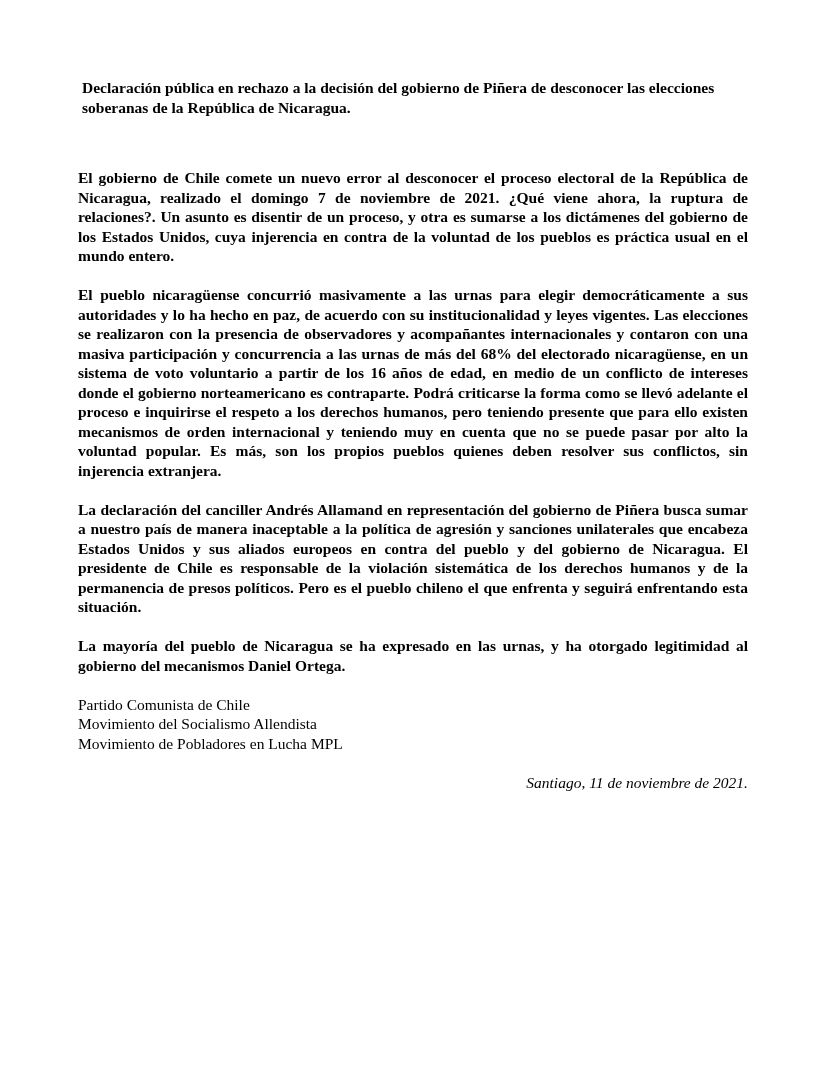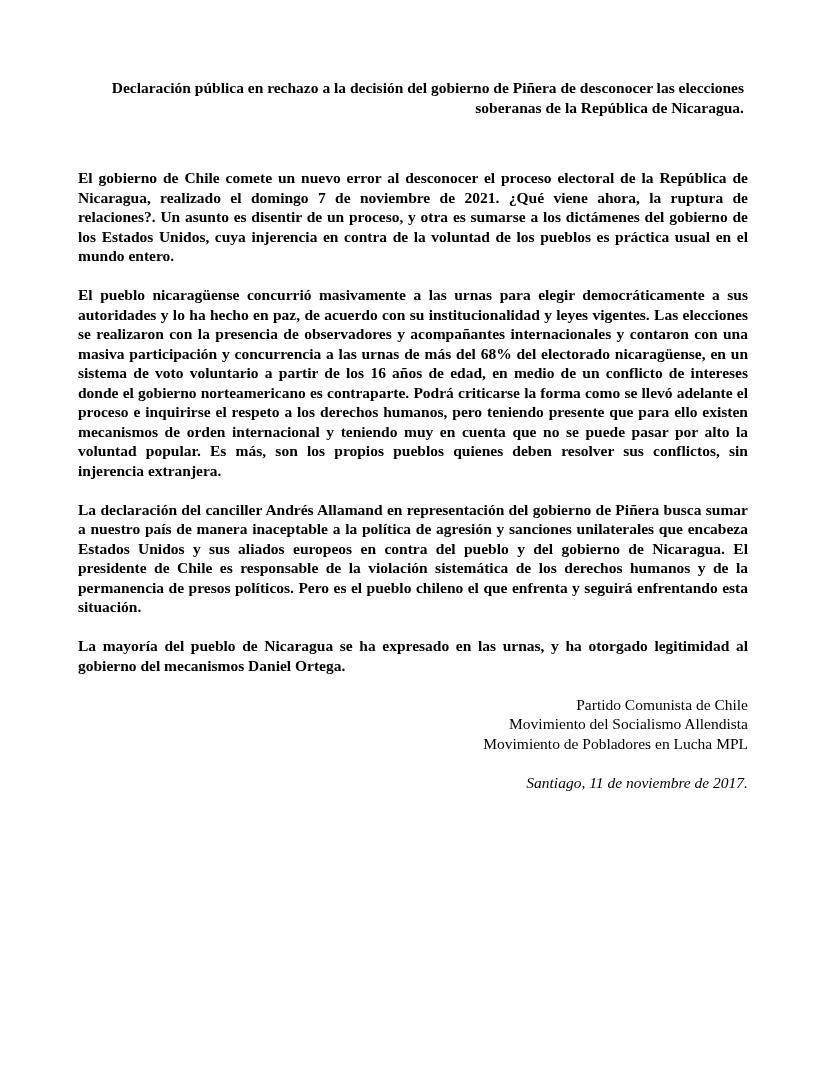--- a/index.html
+++ b/index.html
@@ -17,34 +17,34 @@
     font-family: "Liberation Serif", "DejaVu Serif", serif;
     color: #000000;
     font-size: 15.5px;
     line-height: 19.5px;
     overflow: hidden;
   }
   .doc-title {
     font-size: 15.5px;
     line-height: 19.5px;
     font-weight: bold;
-    text-align: right;
+    text-align: left;
     margin: 0 0 51px 0;
     padding: 0 4px;
   }
   .body-para {
     text-align: justify;
     margin: 0 0 19.5px 0;
     font-weight: bold;
   }
   .signatories {
     margin: 0 0 19.5px 0;
   }
   .signatory {
-    text-align: right;
+    text-align: left;
   }
   .dateline {
     font-style: italic;
     text-align: right;
     margin: 0;
   }
 </style>
 </head>
 <body>
 
@@ -60,15 +60,15 @@
 
   <p class="body-para">La mayoría del pueblo de Nicaragua se ha expresado en las urnas, y ha otorgado legitimidad al gobierno del mecanismos Daniel Ortega.</p>
 
 
   <div class="signatories">
     <div class="signatory">Partido Comunista de Chile</div>
     <div class="signatory">Movimiento del Socialismo Allendista</div>
     <div class="signatory">Movimiento de Pobladores en Lucha MPL</div>
   </div>
 
-  <p class="dateline">Santiago, 11 de noviembre de 2017.</p>
+  <p class="dateline">Santiago, 11 de noviembre de 2021.</p>
 
 </div>
 
 </body></html>

